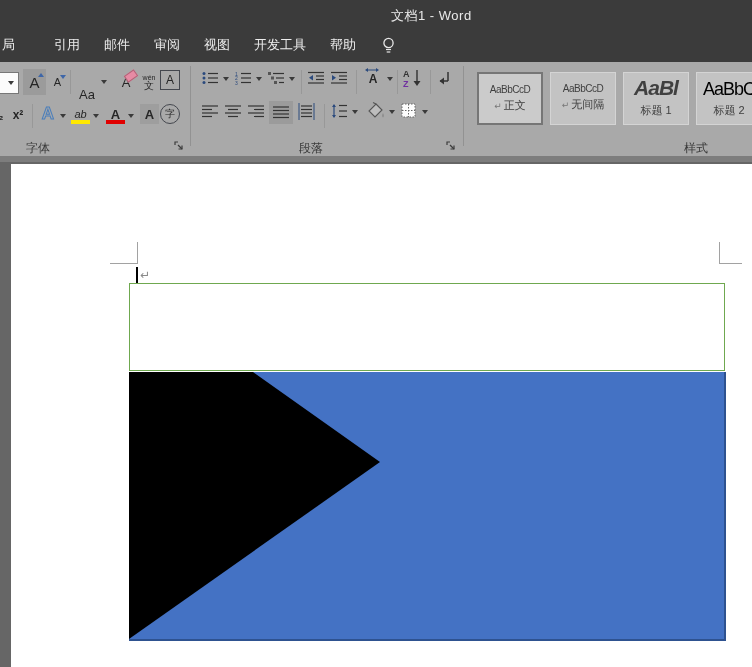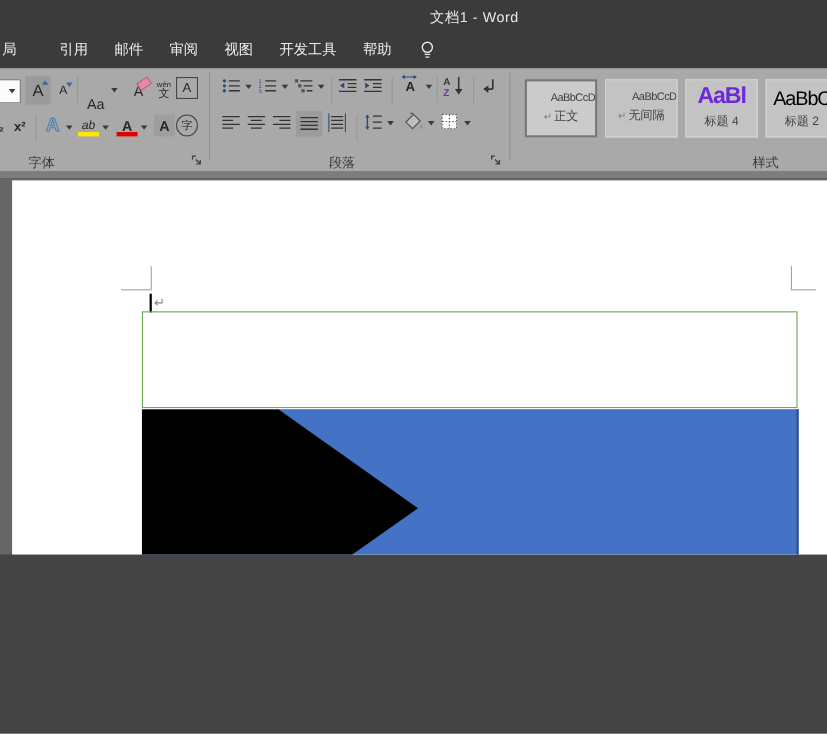--- a/index.html
+++ b/index.html
@@ -1,16 +1,16 @@
 <!DOCTYPE html>
 <html><head>
 <meta charset="utf-8">
 <style>
   html,body{margin:0;padding:0;background:#444;}
-  #app{position:relative;width:752px;height:504px;overflow:hidden;
+  #app{position:relative;width:752px;height:667px;overflow:hidden;
        font-family:"Liberation Sans","DejaVu Sans",sans-serif;
        -webkit-font-smoothing:antialiased;}
   .abs{position:absolute;}
 
   
   .titlebar{left:0;top:0;width:752px;height:28px;background:#3B3B3B;}
   .title{left:391px;top:7px;font-size:13px;color:#E9E9E9;letter-spacing:.5px;}
   .tabrow{left:0;top:28px;width:752px;height:34px;background:#3B3B3B;
           display:flex;align-items:center;color:#EDEDED;font-size:13px;}
   .tab{padding:0 12px;line-height:34px;cursor:default;white-space:nowrap;}
@@ -33,22 +33,22 @@
       border-right:3px solid transparent;border-top:4px solid #3E66A8;}
   .selbg{background:#9B9B9B;}
   .combo{background:#FBFBFB;border:1px solid #777;}
   .bar{position:absolute;left:0;bottom:0;width:100%;height:4px;}
   svg{display:block;}
 
   
   .stylecard{position:absolute;top:10px;width:66px;height:53px;background:#C3C3C3;
              border:1px solid #D4D4D4;box-sizing:border-box;text-align:center;color:#3F3F3F;cursor:default;}
   .stylecard.sel{border:2px solid #767676;background:#CBCBCB;}
-  .prev{font-size:10px;letter-spacing:-.5px;margin-top:10px;white-space:nowrap;overflow:hidden;text-align:right;}
-  .prevH1{font-size:21px;font-weight:bold;color:#6d28d9;margin-top:3px;letter-spacing:-1px;white-space:nowrap;}
+  .prev{font-size:10px;letter-spacing:-.5px;margin-top:10px;white-space:nowrap;overflow:hidden;}
+  .prevH1{font-size:21px;font-weight:bold;color:#404040;margin-top:3px;letter-spacing:-1px;white-space:nowrap;font-style:italic;}
   .prevH2{font-size:18px;color:#000;margin-top:6px;letter-spacing:-1px;white-space:nowrap;}
   .stylename{font-size:11px;margin-top:3px;}
   .stylename .mk{font-size:9px;color:#777;margin-right:2px;}
 
   
   .docarea{left:0;top:162px;width:752px;height:505px;background:#666666;}
   .page{position:absolute;left:11px;top:2px;width:741px;height:503px;background:#FFFFFF;}
   .cropmark{position:absolute;background:#A2A2A2;}
   .cursorbar{left:136px;top:267px;width:2px;height:17px;background:#000;}
   .pmark{left:140px;top:268px;font-size:12px;color:#8A8A8A;}
@@ -323,21 +323,21 @@
       <div class="stylecard sel" style="left:13px;">
         <div class="prev">AaBbCcD</div>
         <div class="stylename"><span class="mk">↵</span><span>正文</span></div>
       </div>
       <div class="stylecard" style="left:86px;">
         <div class="prev">AaBbCcD</div>
         <div class="stylename"><span class="mk">↵</span><span>无间隔</span></div>
       </div>
       <div class="stylecard" style="left:159px;">
         <div class="prevH1">AaBl</div>
-        <div class="stylename">标题 4</div>
+        <div class="stylename">标题 1</div>
       </div>
       <div class="stylecard" style="left:232px;">
         <div class="prevH2">AaBbC</div>
         <div class="stylename">标题 2</div>
       </div>
       <span class="grouplabel" style="left:220px;">样式</span>
     </div>
   </div>
 
   <div class="abs ribbon-edge"></div>

